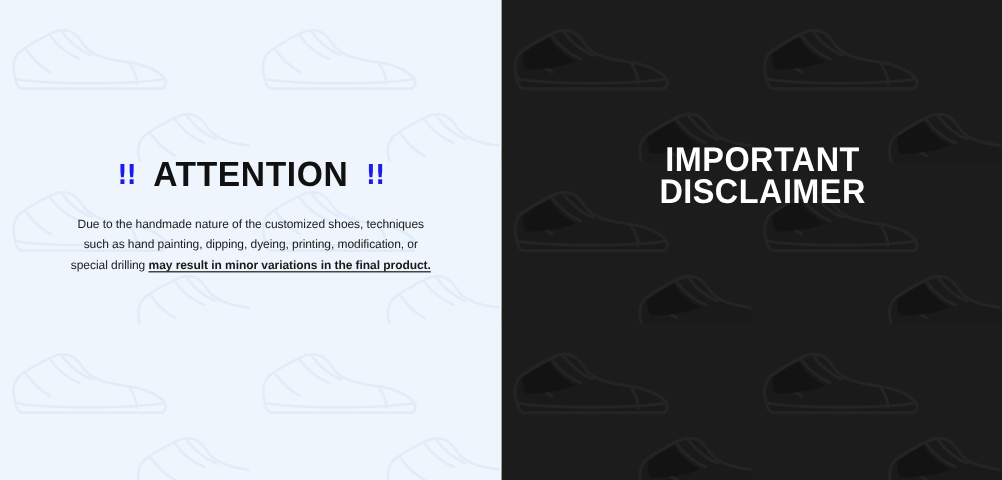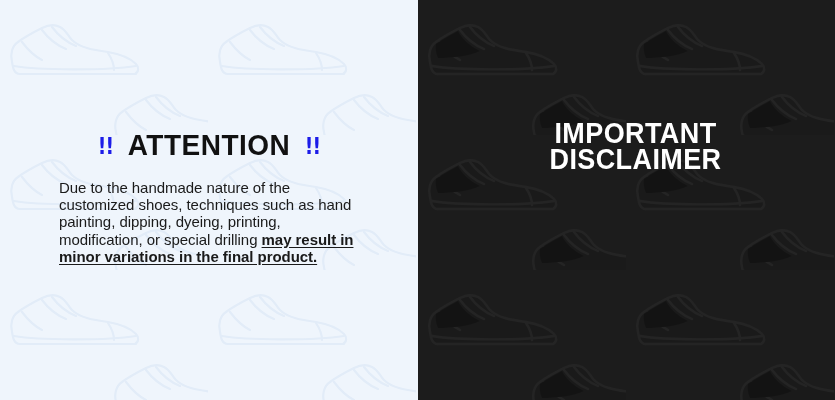--- a/index.html
+++ b/index.html
@@ -73,22 +73,22 @@
     letter-spacing: 0.5px;
     color: #111111;
     font-family: "Liberation Sans", sans-serif;
     transform: scaleY(1.04);
     line-height: 1;
     white-space: nowrap;
   }
 
   .body-text {
     margin: 18px;
-    text-align: left;
-    font-size: 15px;
+    text-align: center;
+    font-size: 10px;
     line-height: 17.2px;
     letter-spacing: -0.05px;
   }
   .panel-left .body-text {
     color: #1a1a1a;
     width: 300px;
     margin-top: 19px;
   }
   .emphasis {
     font-weight: bold;

